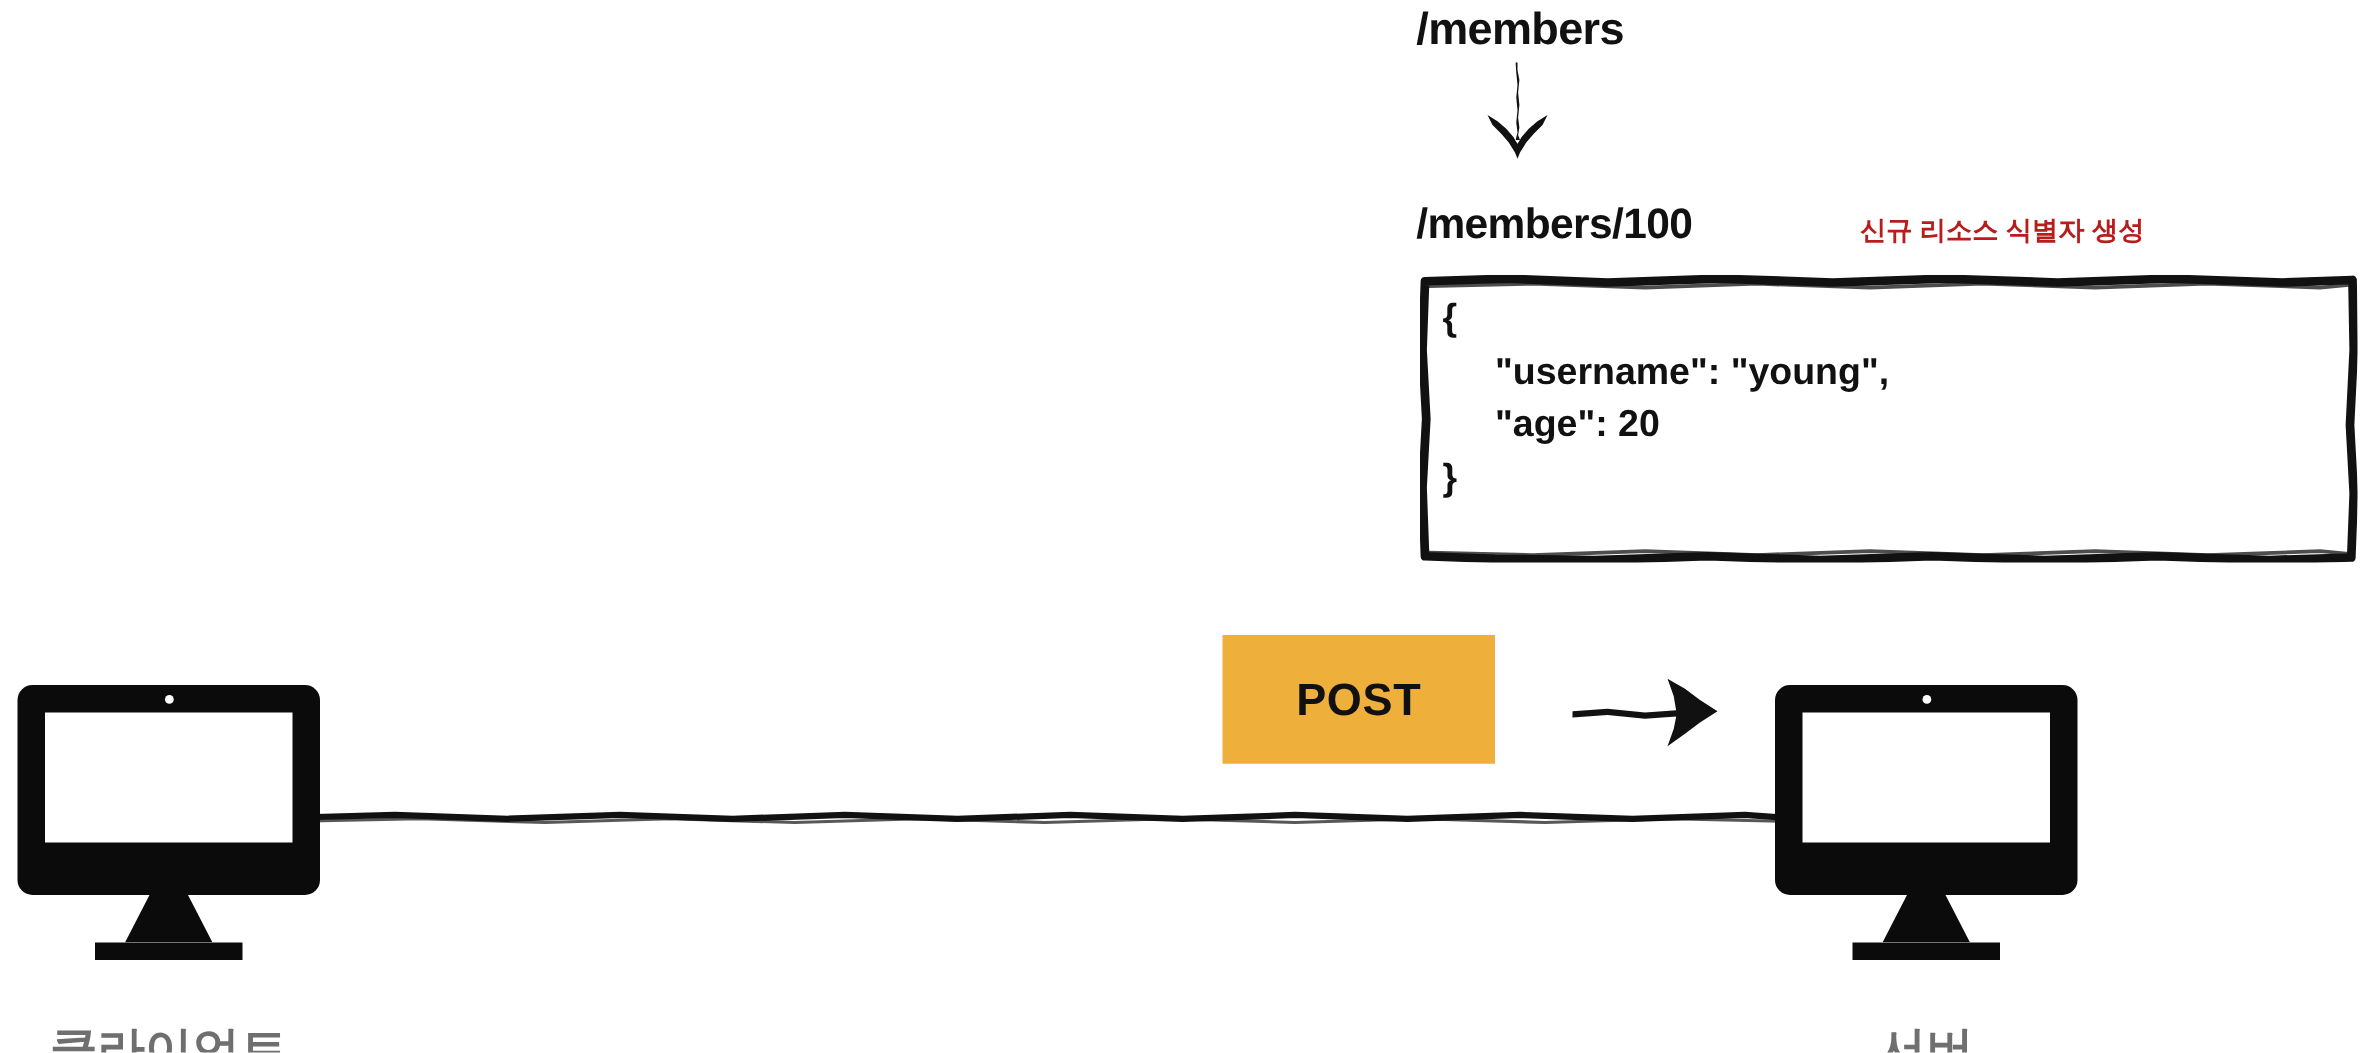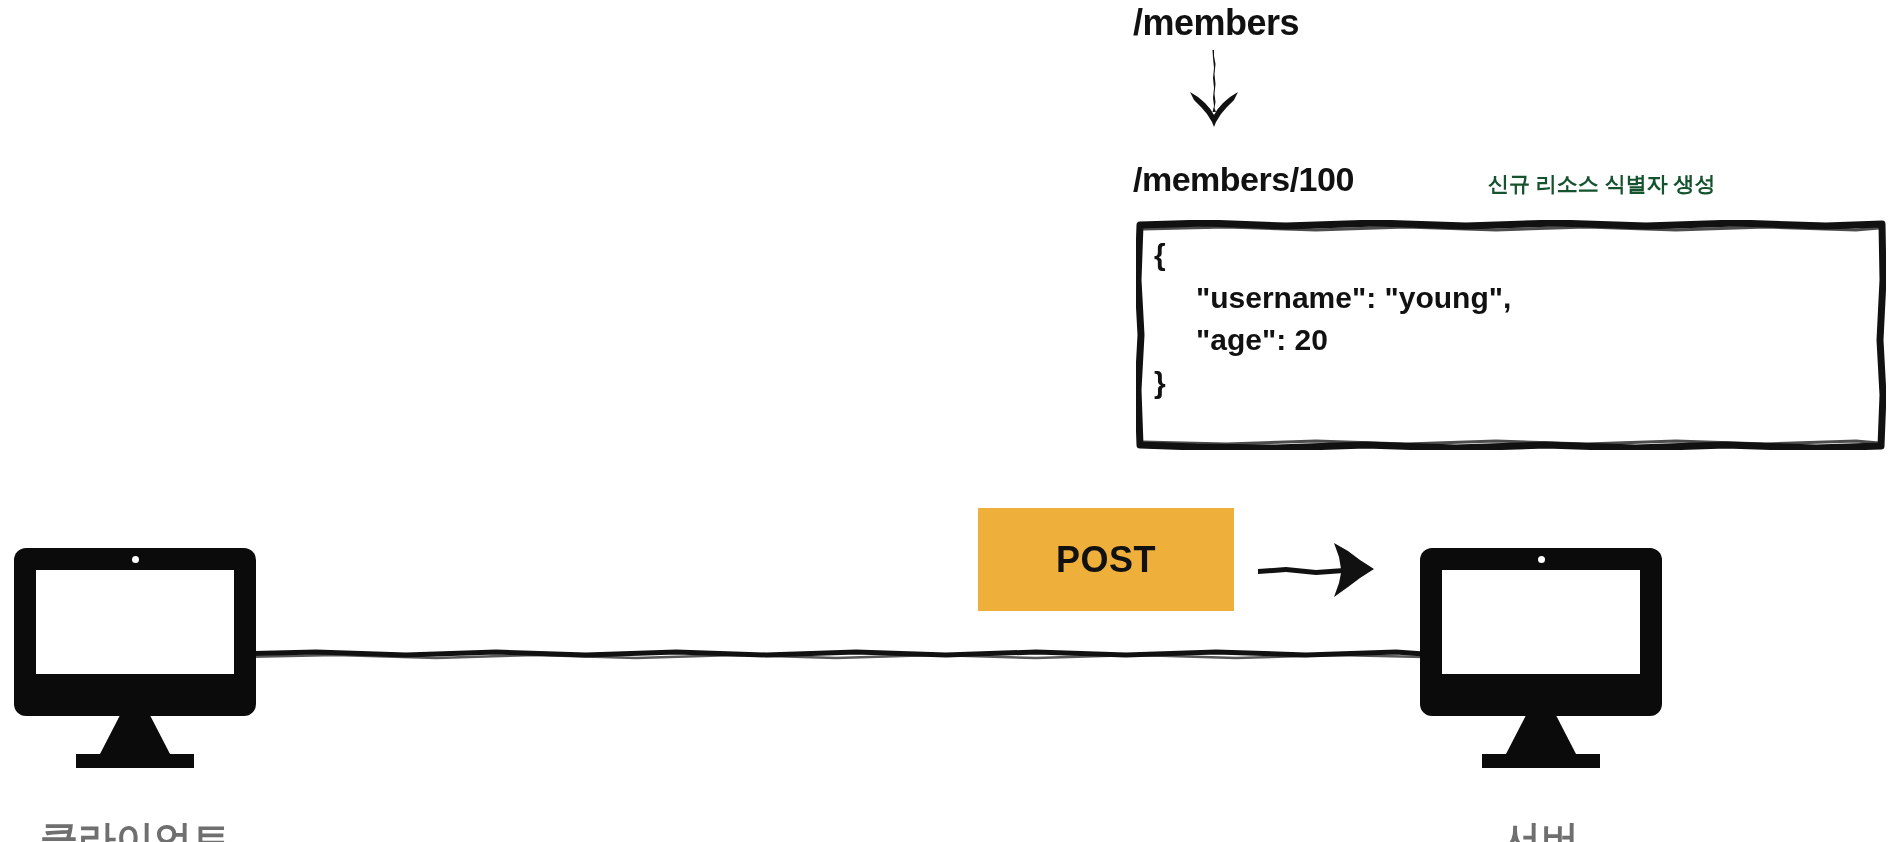--- a/index.html
+++ b/index.html
@@ -21,21 +21,21 @@
     letter-spacing:-0.5px;
   }
   #path-base     { left:1133px; top:2px;   font-size:36px; }
   #path-created  { left:1133px; top:160px; font-size:34px; }
 
   .annotation {
     position:absolute;
     left:1488px; top:170px;
     font-size:21px;
     font-weight:bold;
-    color:#14532d;
+    color:#b91c1c;
     white-space:nowrap;
     text-align:center;
   }
 
   
   #down-arrow { position:absolute; left:1178px; top:48px; }
 
   
   #json-box {
     position:absolute;
@@ -97,21 +97,21 @@
   #client-device { left:14px;   top:548px; }
   #server-device { left:1420px; top:548px; }
 
   
   #connection-line { position:absolute; left:236px; top:640px; }
 
   
   #post-badge {
     position:absolute;
     left:978px; top:508px;
-    width:256px; height:103px;
+    width:218px; height:103px;
     background:#efb03b;
     display:flex;
     align-items:center;
     justify-content:center;
   }
   #post-badge .post-label {
     font-size:36px;
     font-weight:bold;
     color:#111111;
     letter-spacing:0.5px;

